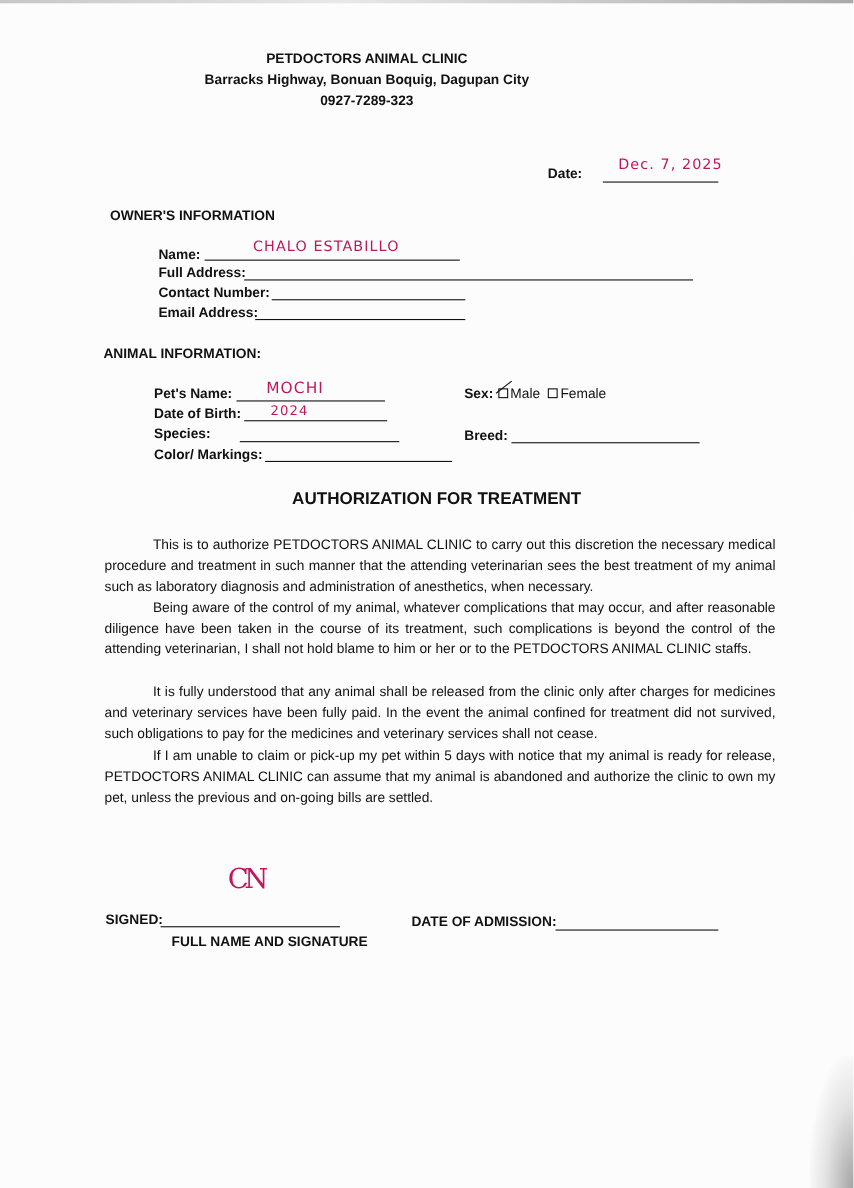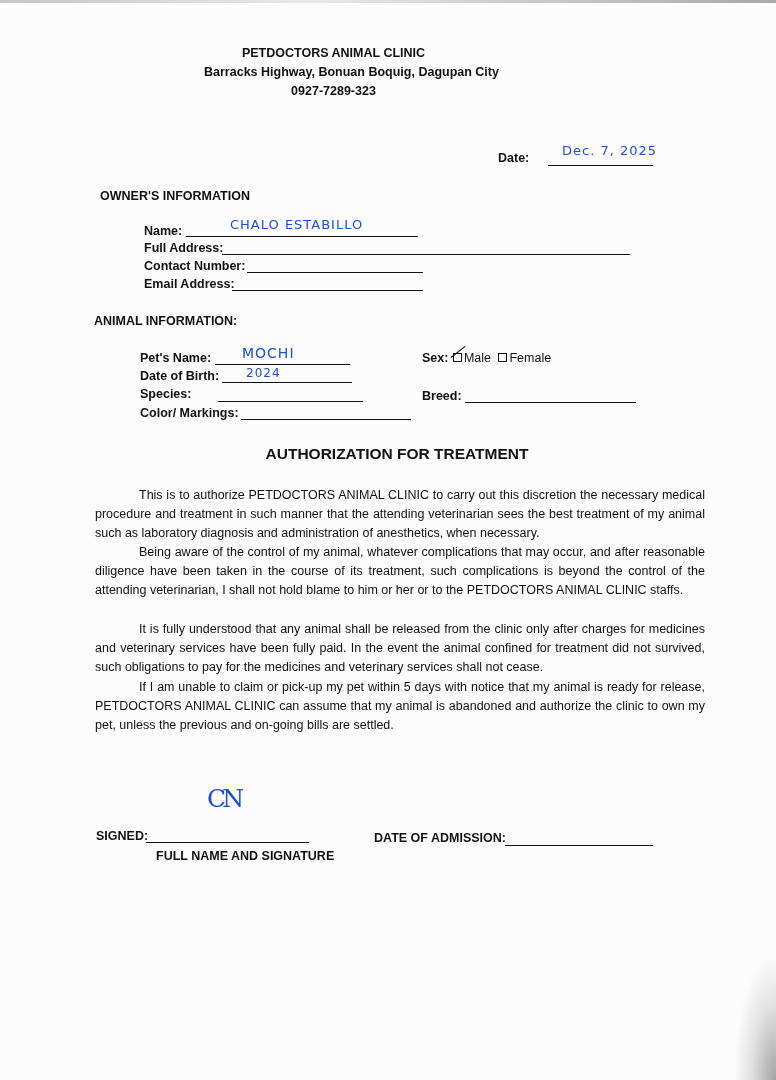--- a/index.html
+++ b/index.html
@@ -11,36 +11,36 @@
     position: relative;
   }
   .page { position: absolute; inset: 0; background: #fcfcfc; }
   .top-edge { position: absolute; left: 0; top: 0; width: 776px; height: 3px;
     background: linear-gradient(to right, #9a9a9a 0%, #d8d8d8 40%, #666 100%); opacity: .55; }
   .right-shadow { position: absolute; right: 0; top: 960px; width: 40px; height: 120px;
     background: radial-gradient(ellipse at 100% 100%, rgba(90,90,90,.55) 0%, rgba(150,150,150,.25) 45%, rgba(255,255,255,0) 75%); }
   .abs { position: absolute; }
   .hdr { left: 0; width: 667px; text-align: center; font-weight: bold; font-size: 12.5px; }
   .line { position: absolute; border-bottom: 1px solid #111; height: 0; }
-  .hand { font-family: "DejaVu Sans", sans-serif; font-size: 14px; letter-spacing: 1px; color: #1d4ed8; position: absolute; }
+  .hand { font-family: "DejaVu Sans", sans-serif; font-size: 14px; letter-spacing: 1px; color: #be185d; position: absolute; }
   .lbl { position: absolute; font-weight: bold; font-size: 12.5px; white-space: nowrap; }
   .para { position: absolute; left: 95px; width: 610px; font-size: 12.5px; line-height: 19px; text-align: justify; }
   .para .indent { display: inline-block; width: 44px; }
   .chk { display: inline-block; width: 7px; height: 7px; border: 1px solid #111; vertical-align: middle; margin: 0 2px 2px 1px; position: relative; }
   .chk.checked::after { content: ""; position: absolute; left: -3px; top: 3px; width: 18px; border-top: 1.5px solid #111; transform: rotate(-38deg); transform-origin: left; }
 </style>
 </head>
 <body>
 
 <div class="page">
   <div class="top-edge"></div>
   <div class="right-shadow"></div>
 
   <div class="abs hdr" style="top:46px;">PETDOCTORS ANIMAL CLINIC</div>
-  <div class="abs hdr" style="top:65px;padding-left:18px;">Barracks Highway, Bonuan Boquig, Dagupan City</div>
+  <div class="abs hdr" style="top:65px;">Barracks Highway, Bonuan Boquig, Dagupan City</div>
   <div class="abs hdr" style="top:84px;">0927-7289-323</div>
 
   <div class="lbl" style="left:498px; top:151px;">Date:</div>
   <div class="line" style="left:548px; top:165px; width:105px;"></div>
   <div class="hand" style="left:562px; top:143px; font-size:13px;">Dec. 7, 2025</div>
 
   <div class="lbl" style="left:100px; top:189px;">OWNER'S INFORMATION</div>
 
   <div class="lbl" style="left:144px; top:224px;">Name:</div>
   <div class="line" style="left:186px; top:236px; width:232px;"></div>

